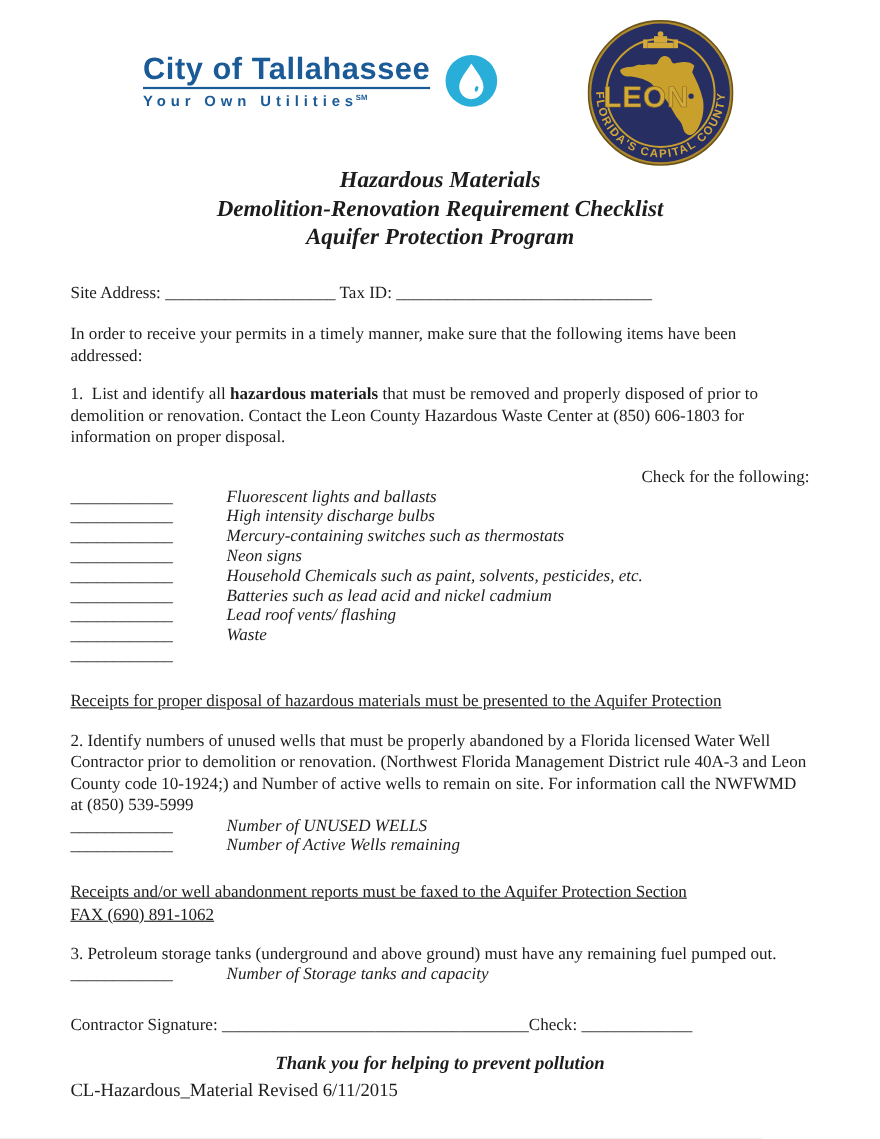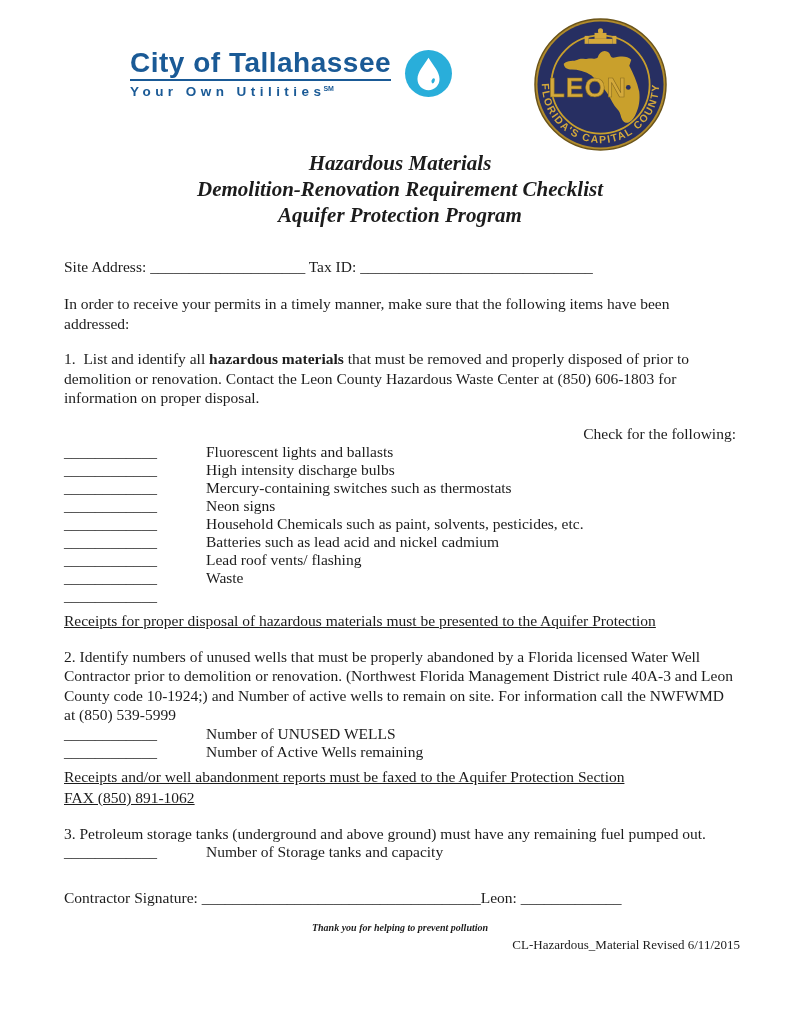--- a/index.html
+++ b/index.html
@@ -28,31 +28,31 @@
   .doc-title{
     text-align:center;font-weight:bold;font-style:italic;
     font-size:21px;line-height:26px;margin-top:2px;
   }
   
   .content{margin:0 64px;font-size:15.5px;line-height:1.26;}
   .content .pre{white-space:pre-wrap;}
   .meta{margin-top:28px;line-height:22px;}
   .para{margin-top:16px;}
   .chk-head{margin-top:17px;margin-left:24px;line-height:18px;text-align:right;}
-  .chk-row{line-height:18px;white-space:pre-wrap;}
+  .chk-row{line-height:18px;white-space:pre-wrap;font-style:italic;}
   .blank{display:inline-block;width:142px;letter-spacing:0;}
   .blank-sig{letter-spacing:0;}
-  .notice{margin-top:5px;line-height:21px;}
+  .notice{margin-top:22px;line-height:21px;}
   .notice div{text-decoration:underline;}
   .sig-row{margin-top:26px;line-height:22px;white-space:pre-wrap;}
   .thanks{
     text-align:center;font-weight:bold;font-style:italic;
-    font-size:10px;margin-top:13px;
+    font-size:17px;margin-top:13px;
   }
-  .revision{text-align:right;font-size:13px;margin-top:2px;margin-right:-4px;}
+  .revision{font-size:17px;margin-top:2px;margin-right:-4px;}
 </style>
 </head>
 <body>
 
 <div class="page">
 
   <div class="header">
     <div class="logo">
       <div class="logo-text">
         <div class="logo-title">City of Tallahassee</div>
@@ -127,25 +127,25 @@
 
     <div class="para pre">2. Identify numbers of unused wells that must be properly abandoned by a Florida licensed Water Well Contractor prior to demolition or renovation. (Northwest Florida Management District rule 40A-3 and Leon County code 10-1924;) and Number of active wells to remain on site. For information call the NWFWMD at (850) 539-5999</div>
 
     <div>
       <div class="chk-row"><span class="blank">____________</span><span>Number of UNUSED WELLS</span></div>
       <div class="chk-row"><span class="blank">____________</span><span>Number of Active Wells remaining</span></div>
     </div>
 
     <div class="notice">
       <div class="pre">Receipts and/or well abandonment reports must be faxed to the Aquifer Protection Section</div>
-      <div class="pre">FAX (850) 891-1062</div>
+      <div class="pre">FAX (690) 891-1062</div>
     </div>
 
     <div class="para pre">3. Petroleum storage tanks (underground and above ground) must have any remaining fuel pumped out.</div>
     <div class="chk-row"><span class="blank">____________</span><span>Number of Storage tanks and capacity</span></div>
 
-    <div class="sig-row"><span>Contractor Signature: </span><span class="blank-sig">____________________________________</span><span>Leon: </span><span class="blank-sig">_____________</span></div>
+    <div class="sig-row"><span>Contractor Signature: </span><span class="blank-sig">____________________________________</span><span>Check: </span><span class="blank-sig">_____________</span></div>
 
     <div class="thanks">Thank you for helping to prevent pollution</div>
     <div class="revision">CL-Hazardous_Material Revised 6/11/2015</div>
 
   </div>
 </div>
 
 </body></html>

